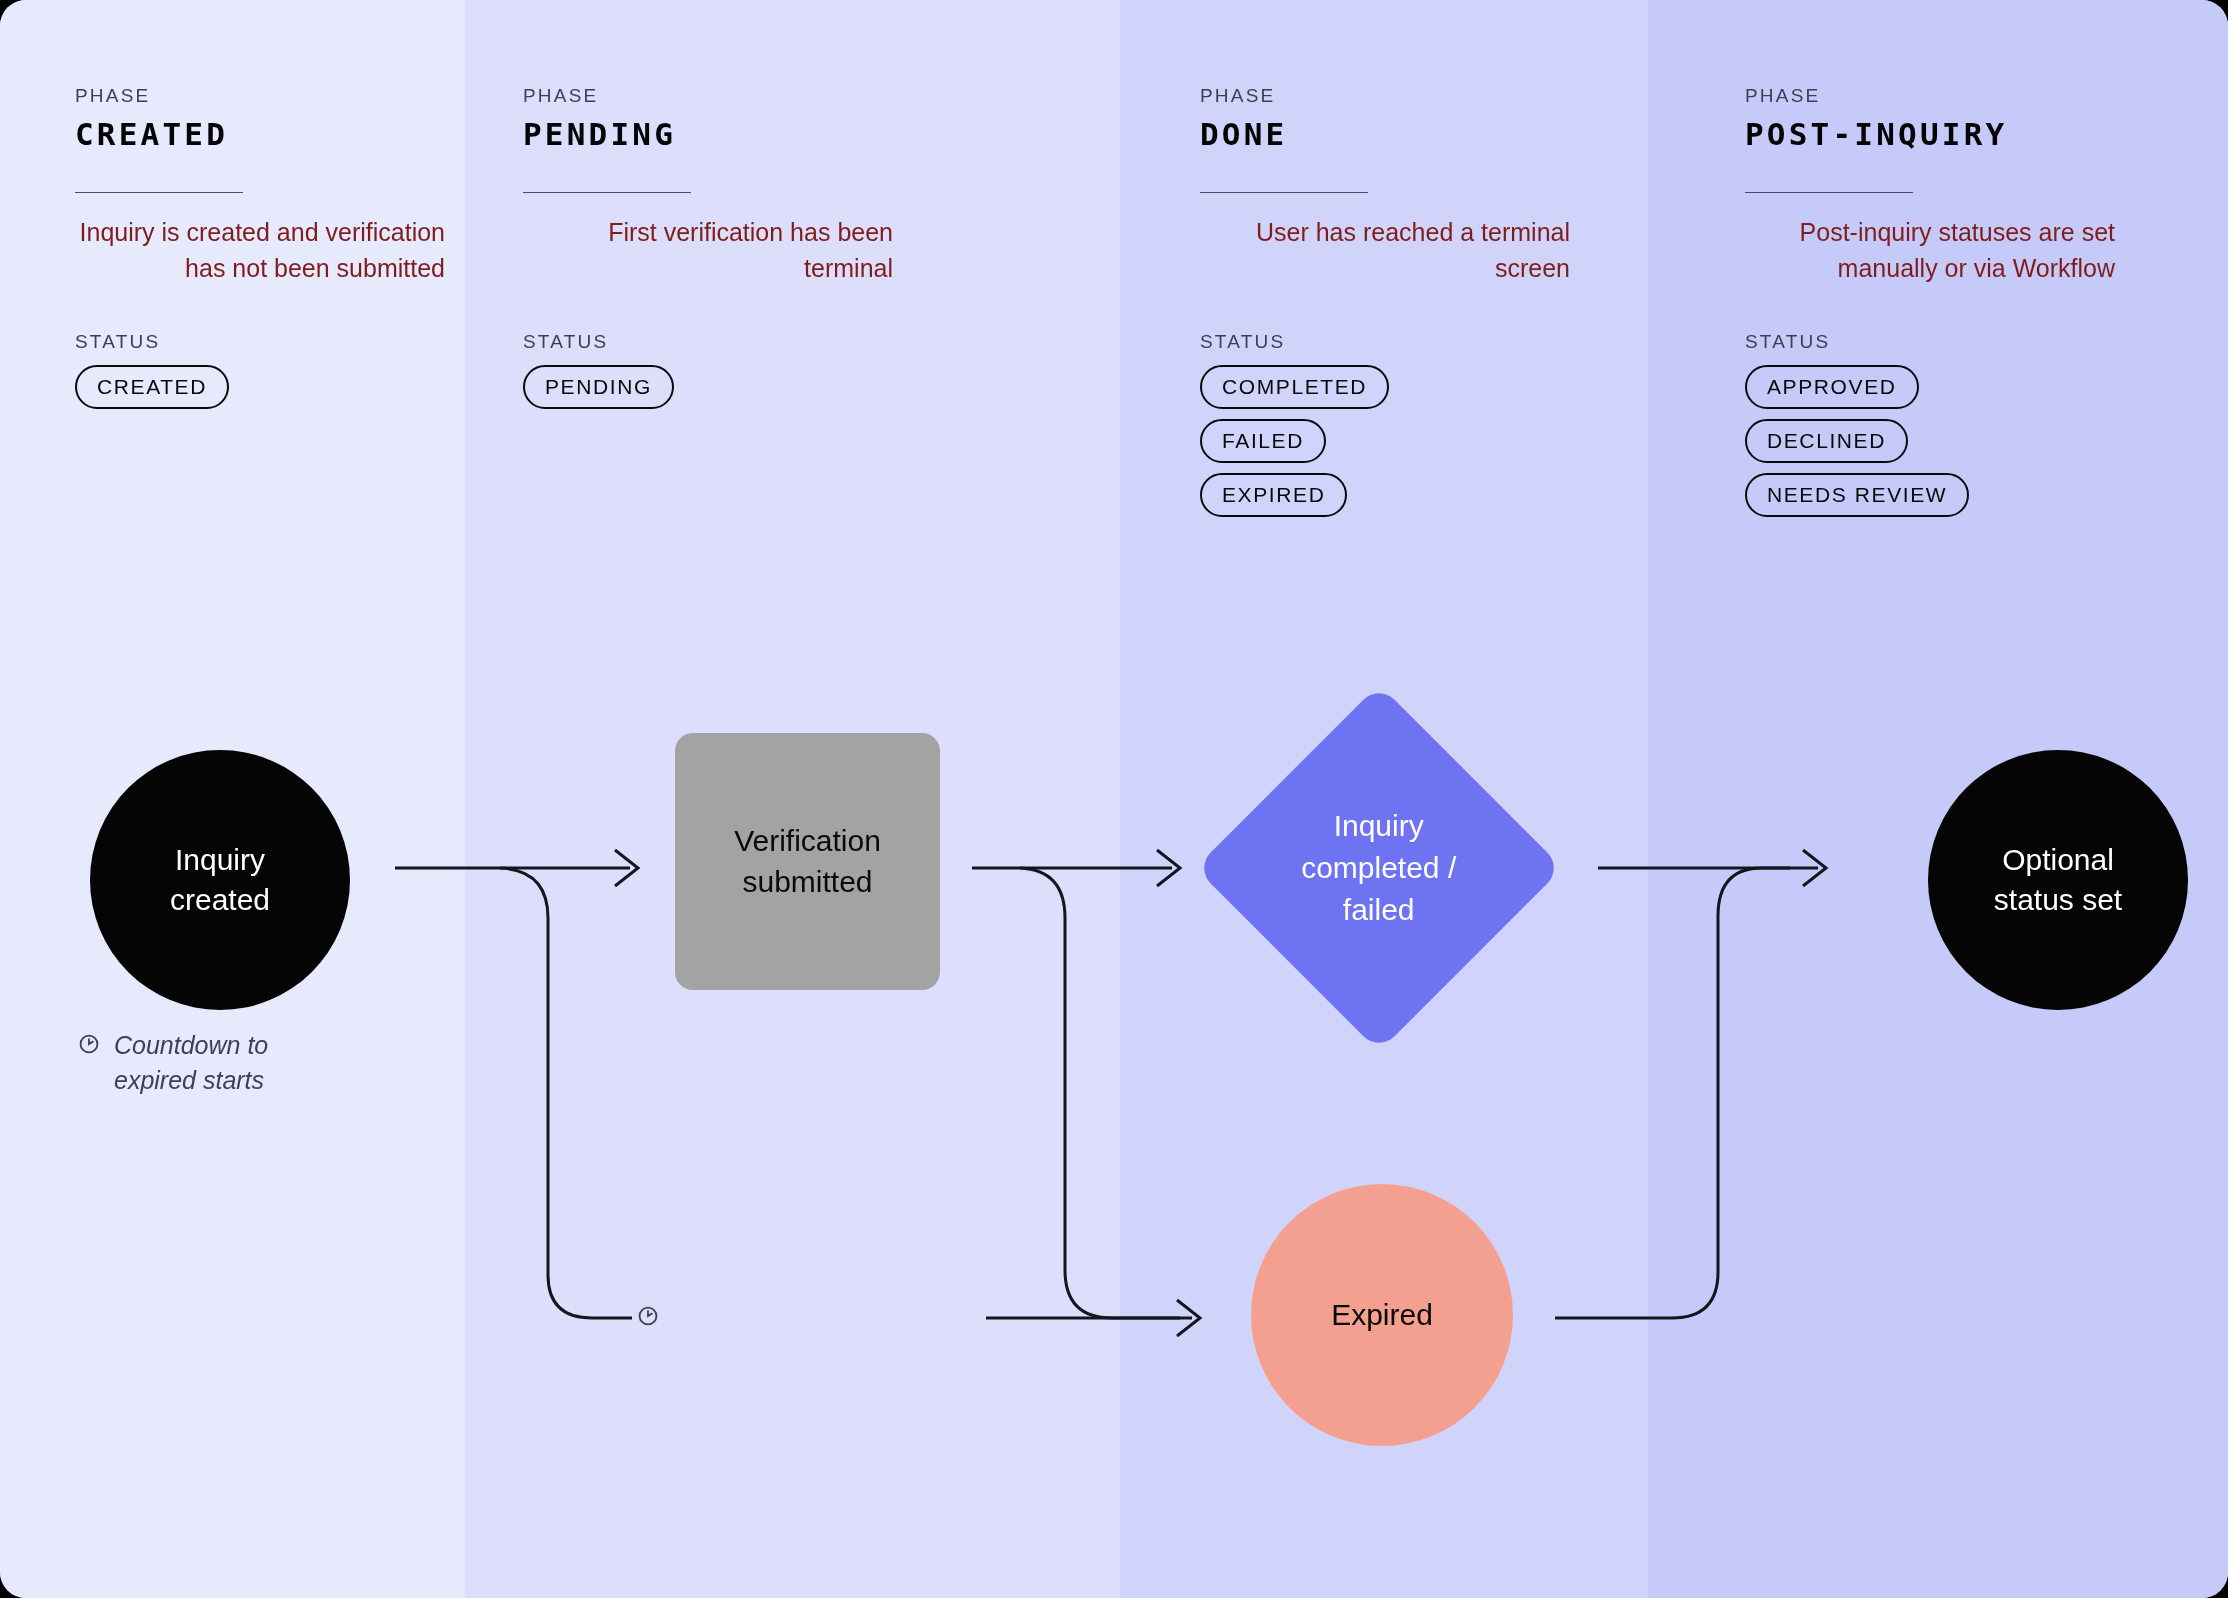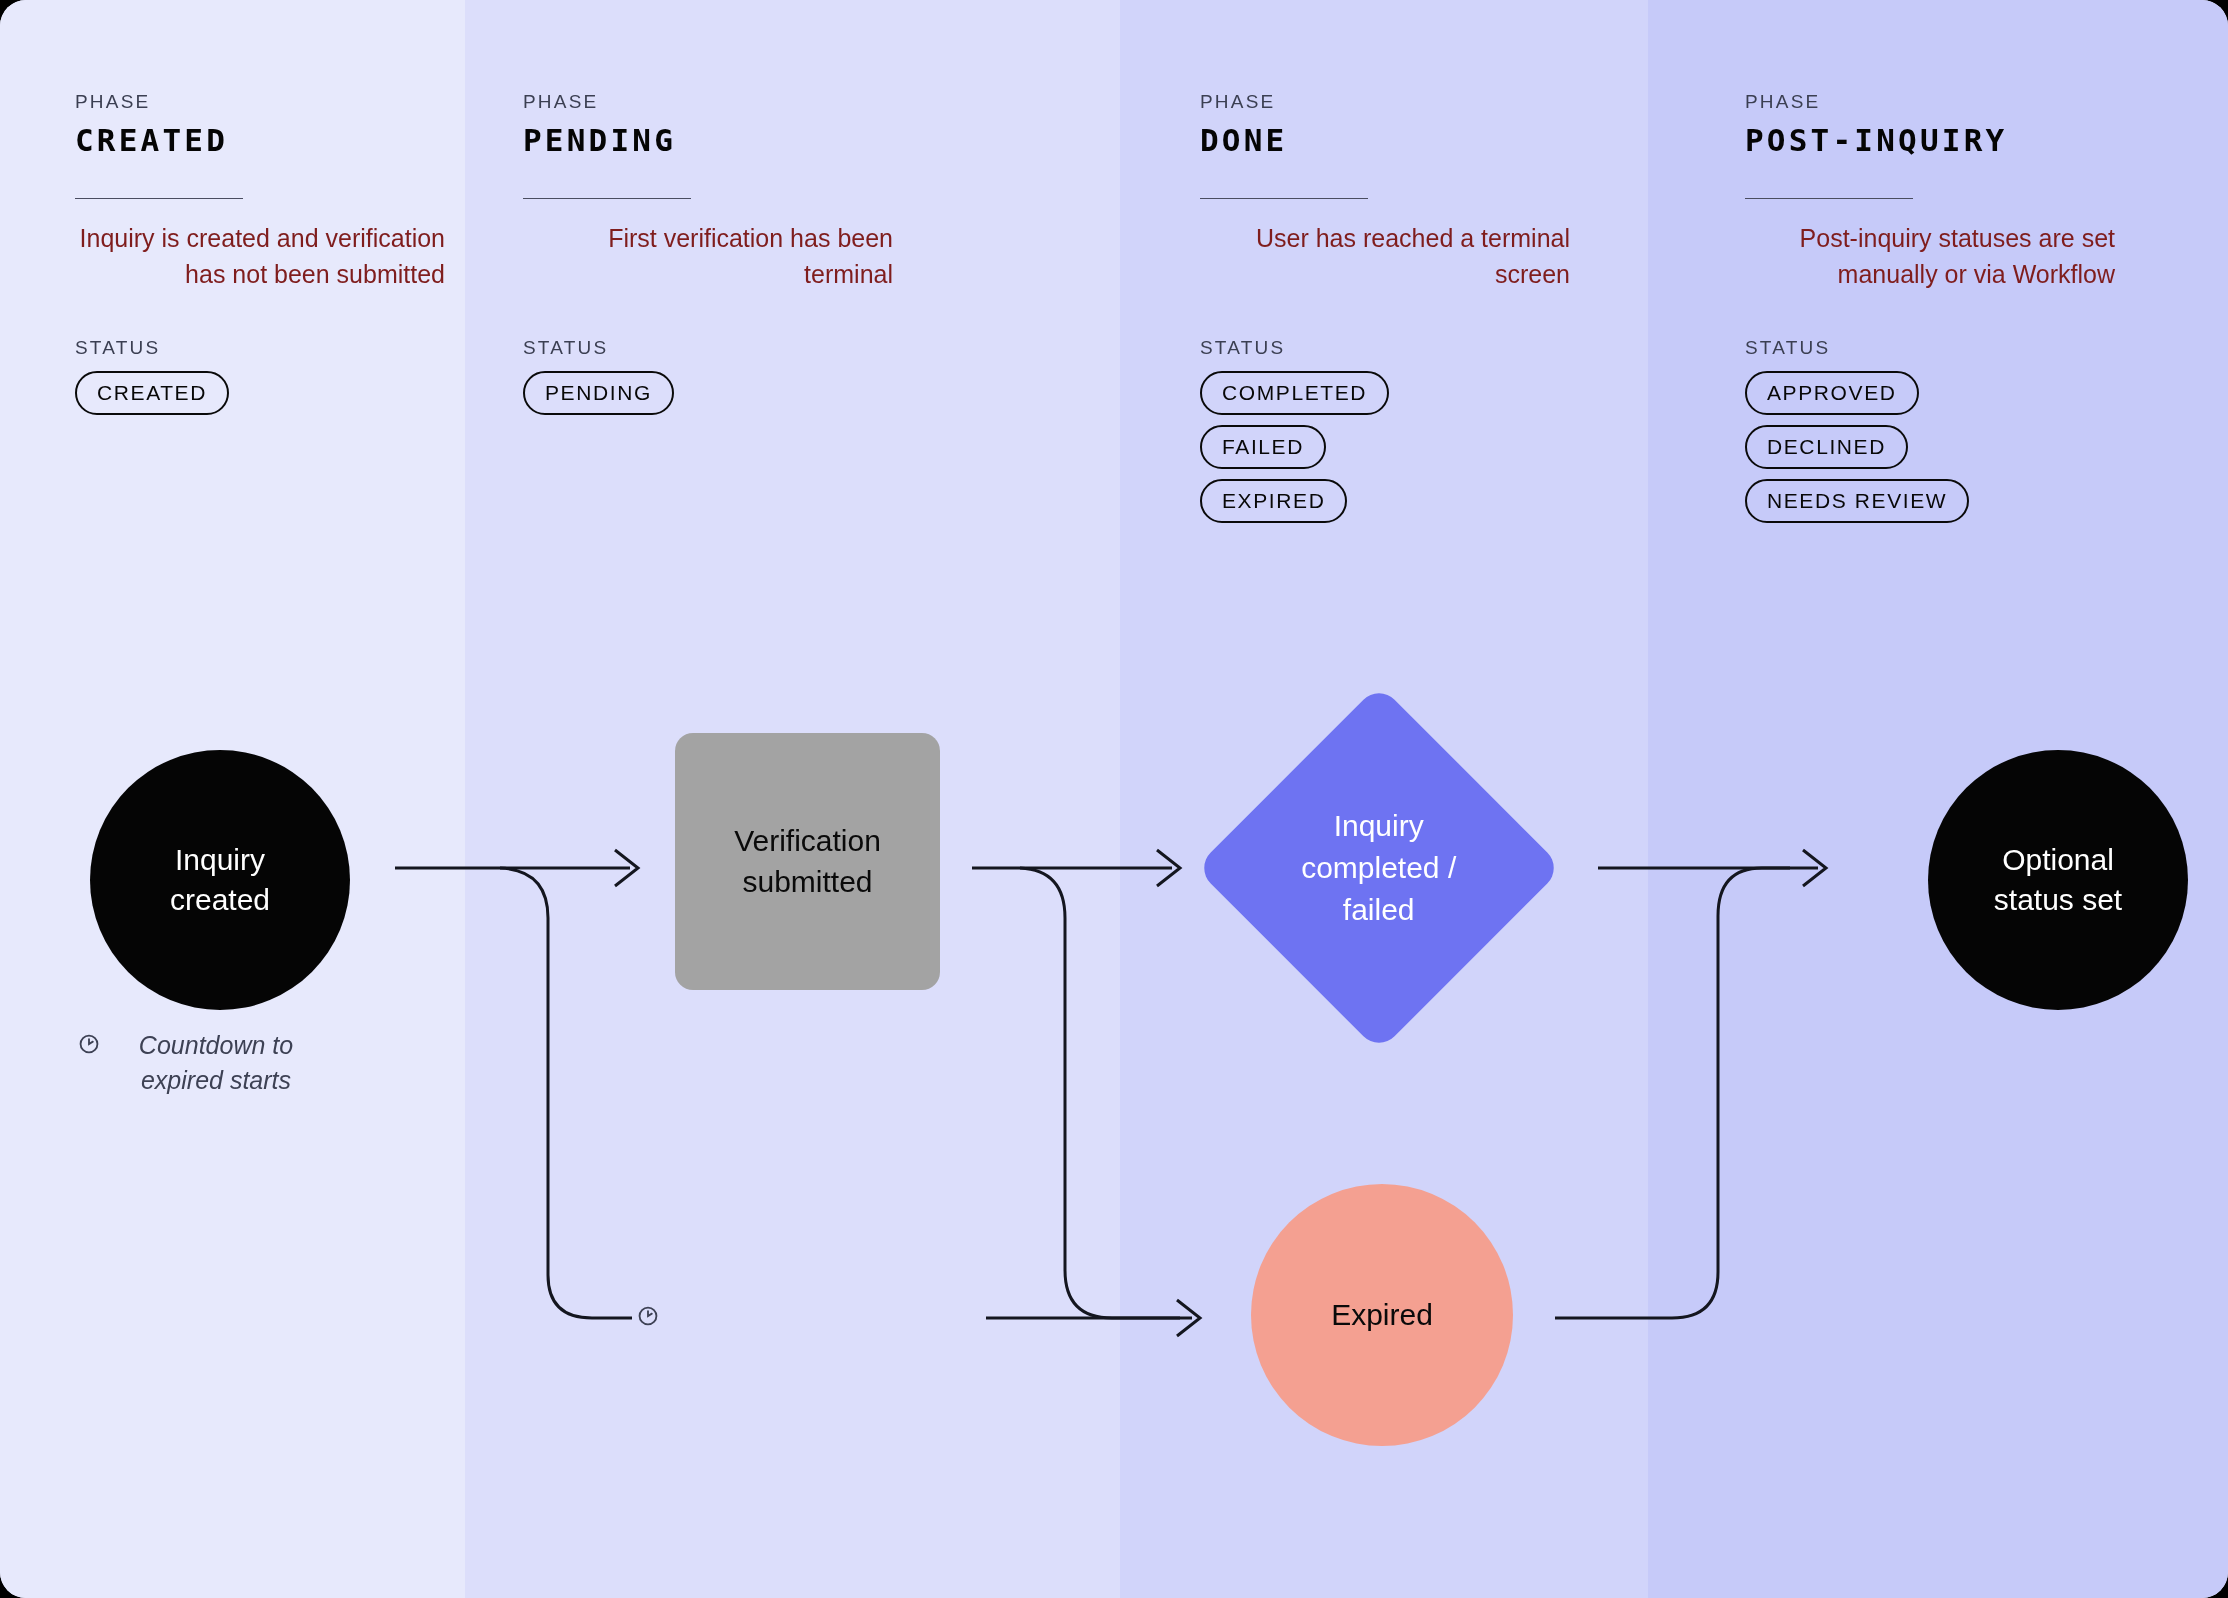--- a/index.html
+++ b/index.html
@@ -31,21 +31,21 @@
   .phase-head {
     position: absolute;
     top: 86px;
   }
   .phase-kicker {
     font-size: 19px;
     letter-spacing: 2.2px;
     color: #3b3f52;
     font-weight: 500;
     text-transform: uppercase;
-    margin: 6px 0 14px 0;
+    margin: 0 0 14px 0;
     line-height: 1;
   }
   .phase-title {
     font-family: "DejaVu Sans Mono", "Liberation Mono", monospace;
     font-size: 31px;
     letter-spacing: 3.2px;
     color: #050505;
     font-weight: 700;
     line-height: 1;
     margin: 0;
@@ -132,21 +132,20 @@
     position: absolute;
     display: flex;
     align-items: flex-start;
     gap: 14px;
   }
   .note-text {
     font-style: italic;
     font-size: 25px;
     line-height: 1.38;
     color: #3d4154;
-    text-align: center;
   }
   .clock {
     flex: 0 0 auto;
     margin-top: 5px;
   }
 
   svg.wires {
     position: absolute;
     left: 0;
     top: 0;

